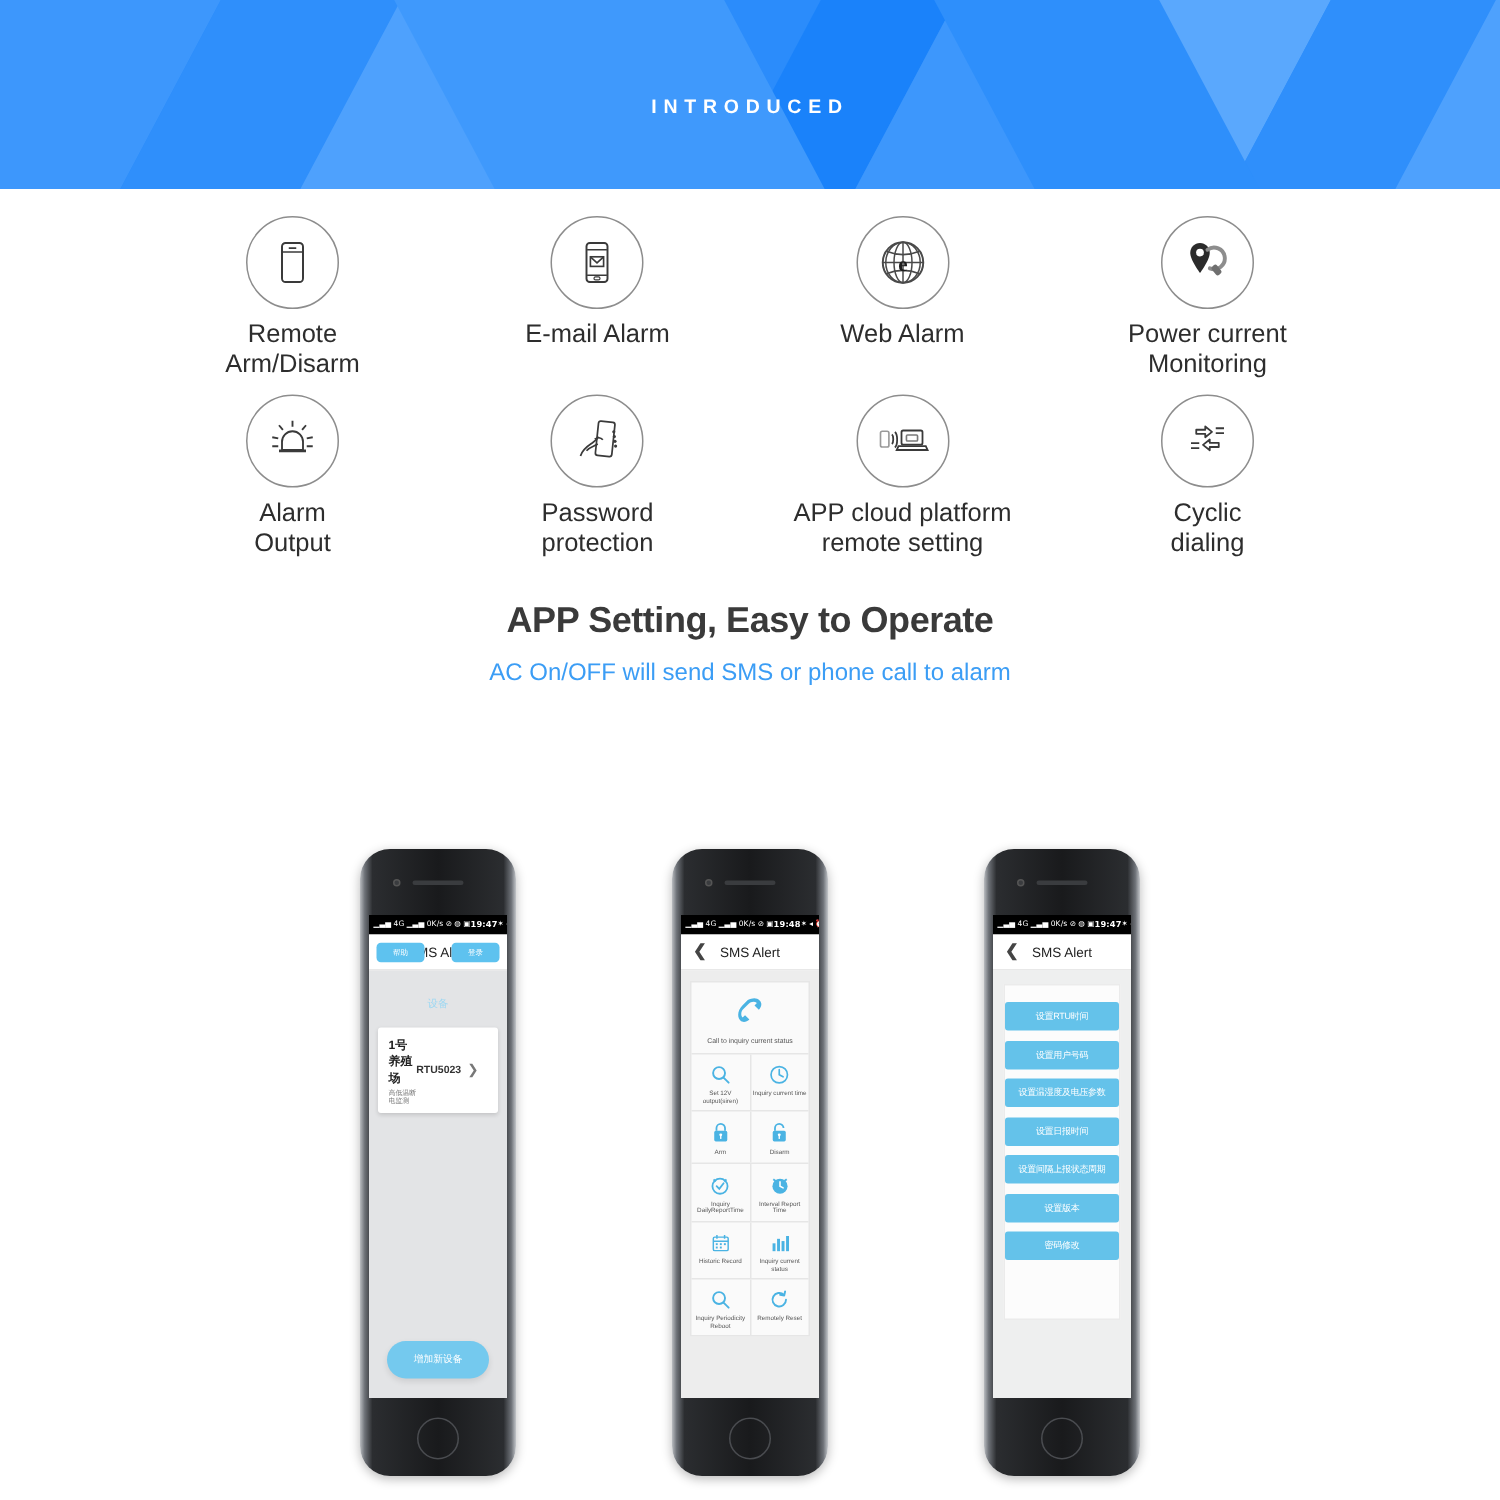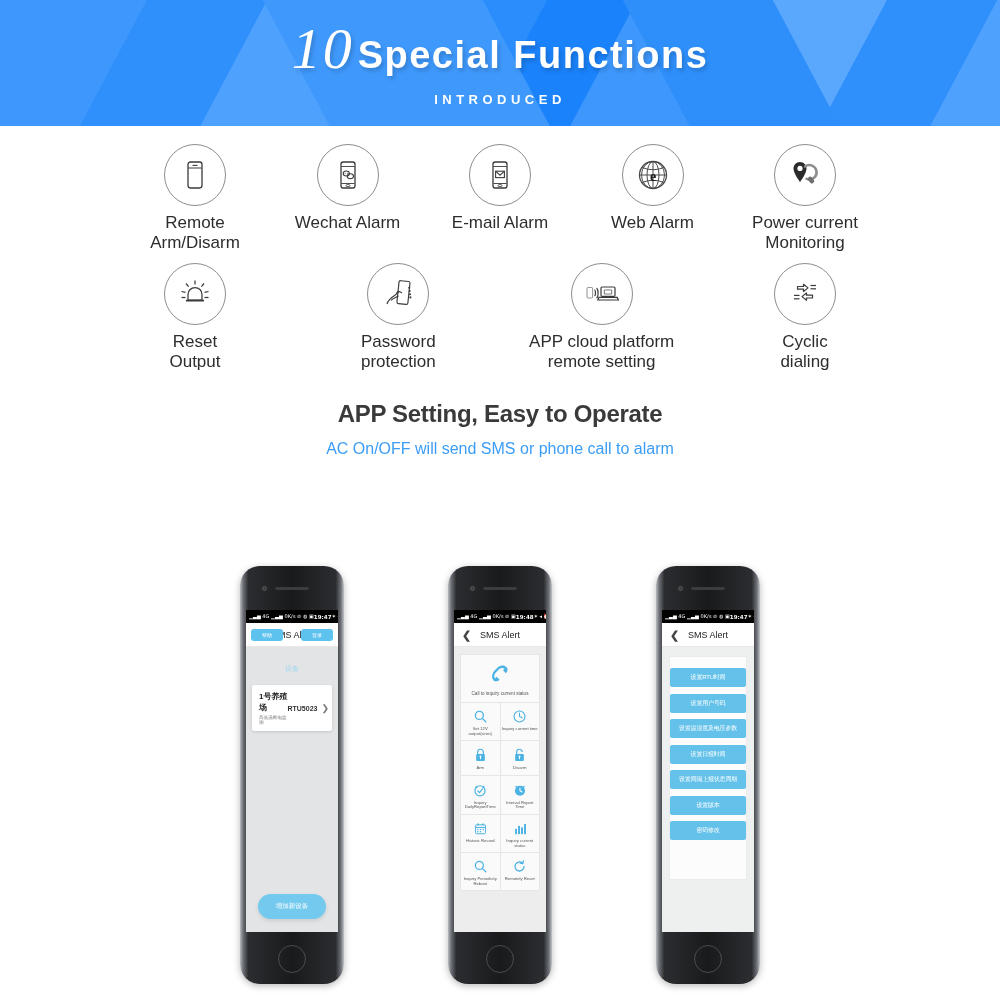--- a/index.html
+++ b/index.html
@@ -139,21 +139,21 @@
 
   
   .p1-body { background:#e3e4e6; height:100%; position:relative; }
   .p1-section-label {
     text-align:center; color:#9fd8f2; font-size:7px;
     padding-top:17px;
   }
   .device-card {
     margin:11px 6px 0 6px; background:#fff; border-radius:2px;
     box-shadow:0 1px 3px rgba(0,0,0,.14);
-    padding:6px 3px 6px 7px;
+    padding:6px 13px 6px 7px;
     display:flex; align-items:center; justify-content:space-between;
   }
   .device-left { display:flex; flex-direction:column; }
   .device-name { font-size:8px; color:#222; font-weight:bold; }
   .device-desc { font-size:4.6px; color:#777; margin-top:2px; }
   .device-right { display:flex; align-items:center; gap:4px; }
   .device-model { font-size:7px; color:#333; font-weight:bold; }
   .device-chev { font-size:9px; color:#777; line-height:1; }
   .add-btn {
     position:absolute; left:12px; right:12px; bottom:50px;
@@ -213,59 +213,40 @@
       <i style="left:400px;  width:110px; background:#2b8cfb;"></i>
       <i style="left:510px;  width:90px;  background:#1a82fa;"></i>
       <i style="left:600px;  width:130px; background:#3d97fc;"></i>
       <i style="left:730px;  width:120px; background:#5aa8fd;"></i>
       <i style="left:850px;  width:110px; background:#2f8ffb;"></i>
       <i style="left:960px;  width:120px; background:#4ea1fd;"></i>
       <i style="left:300px;  width:220px; background:#3f99fc; transform:skewX(28deg);"></i>
       <i style="left:660px;  width:150px; background:#2e8ffb; transform:skewX(28deg);"></i>
     </div>
     <div class="banner-inner">
-      <div class="banner-title">
-        <span class="banner-num">10</span>
-        <span class="banner-text">Special Functions</span>
-      </div>
       <div class="banner-sub">INTRODUCED</div>
     </div>
   </div>
 
   <div class="features">
 
     <div class="feature-row">
 
       <div class="feature">
         <div class="feature-icon">
           <svg width="36" height="36" viewBox="0 0 36 36" fill="none" stroke="#3a3a3a" stroke-width="1.3">
             <rect x="11" y="5" width="14" height="26" rx="2.4"></rect>
             <line x1="15.5" y1="8.4" x2="20.5" y2="8.4" stroke-width="1.1"></line>
             <line x1="11.4" y1="11" x2="24.6" y2="11" stroke-width="1"></line>
           </svg>
         </div>
         <div class="feature-label">Remote
 Arm/Disarm</div>
       </div>
 
-      <div class="feature">
-        <div class="feature-icon">
-          <svg width="36" height="36" viewBox="0 0 36 36" fill="none" stroke="#3a3a3a" stroke-width="1.3">
-            <rect x="11" y="5" width="14" height="26" rx="2.2"></rect>
-            <line x1="11.4" y1="9.5" x2="24.6" y2="9.5" stroke-width=".9"></line>
-            <line x1="11.4" y1="26.5" x2="24.6" y2="26.5" stroke-width=".9"></line>
-            <rect x="16" y="27.6" width="4" height="2" rx="1" stroke-width=".8"></rect>
-            <ellipse cx="16.3" cy="16.5" rx="3.1" ry="2.5" stroke-width="1.1"></ellipse>
-            <ellipse cx="20.4" cy="19.2" rx="3.1" ry="2.5" stroke-width="1.1"></ellipse>
-            <circle cx="15.2" cy="16.2" r=".5" fill="#3a3a3a" stroke="none"></circle>
-            <circle cx="17.4" cy="16.2" r=".5" fill="#3a3a3a" stroke="none"></circle>
-          </svg>
-        </div>
-        <div class="feature-label">Wechat Alarm</div>
-      </div>
 
       <div class="feature">
         <div class="feature-icon">
           <svg width="36" height="36" viewBox="0 0 36 36" fill="none" stroke="#3a3a3a" stroke-width="1.3">
             <rect x="11" y="5" width="14" height="26" rx="2.2"></rect>
             <line x1="11.4" y1="9.5" x2="24.6" y2="9.5" stroke-width=".9"></line>
             <line x1="11.4" y1="26.5" x2="24.6" y2="26.5" stroke-width=".9"></line>
             <rect x="16" y="27.6" width="4" height="2" rx="1" stroke-width=".8"></rect>
             <rect x="13.6" y="14.2" width="8.8" height="6.4" stroke-width="1.1"></rect>
             <polyline points="13.6,14.2 18,18.2 22.4,14.2" stroke-width="1.1"></polyline>
@@ -314,21 +295,21 @@
             <line x1="11" y1="26.6" x2="29" y2="26.6" stroke-width="1.8"></line>
             <line x1="20" y1="6.5" x2="20" y2="10.5"></line>
             <line x1="11" y1="9.5" x2="13.6" y2="12.6"></line>
             <line x1="29" y1="9.5" x2="26.4" y2="12.6"></line>
             <line x1="6.5" y1="17.5" x2="10.5" y2="18.3"></line>
             <line x1="33.5" y1="17.5" x2="29.5" y2="18.3"></line>
             <line x1="6.5" y1="23.5" x2="10.5" y2="23.5"></line>
             <line x1="33.5" y1="23.5" x2="29.5" y2="23.5"></line>
           </svg>
         </div>
-        <div class="feature-label">Reset
+        <div class="feature-label">Alarm
 Output</div>
       </div>
 
       <div class="feature">
         <div class="feature-icon">
           <svg width="40" height="40" viewBox="0 0 40 40" fill="none" stroke="#3a3a3a" stroke-width="1.15">
             <rect x="20" y="7" width="11" height="23" rx="1.6" transform="rotate(6 25 18)"></rect>
             <path d="M9 30c1-4 4.5-6.5 7.5-8.5 2-1.4 3.5-2.2 4.5-4.4"></path>
             <path d="M13 26.5c2-2.5 5-3 7.5-4.5"></path>
             <path d="M18.5 18.8c1.8-1.4 4-1.2 5.4.4"></path>

